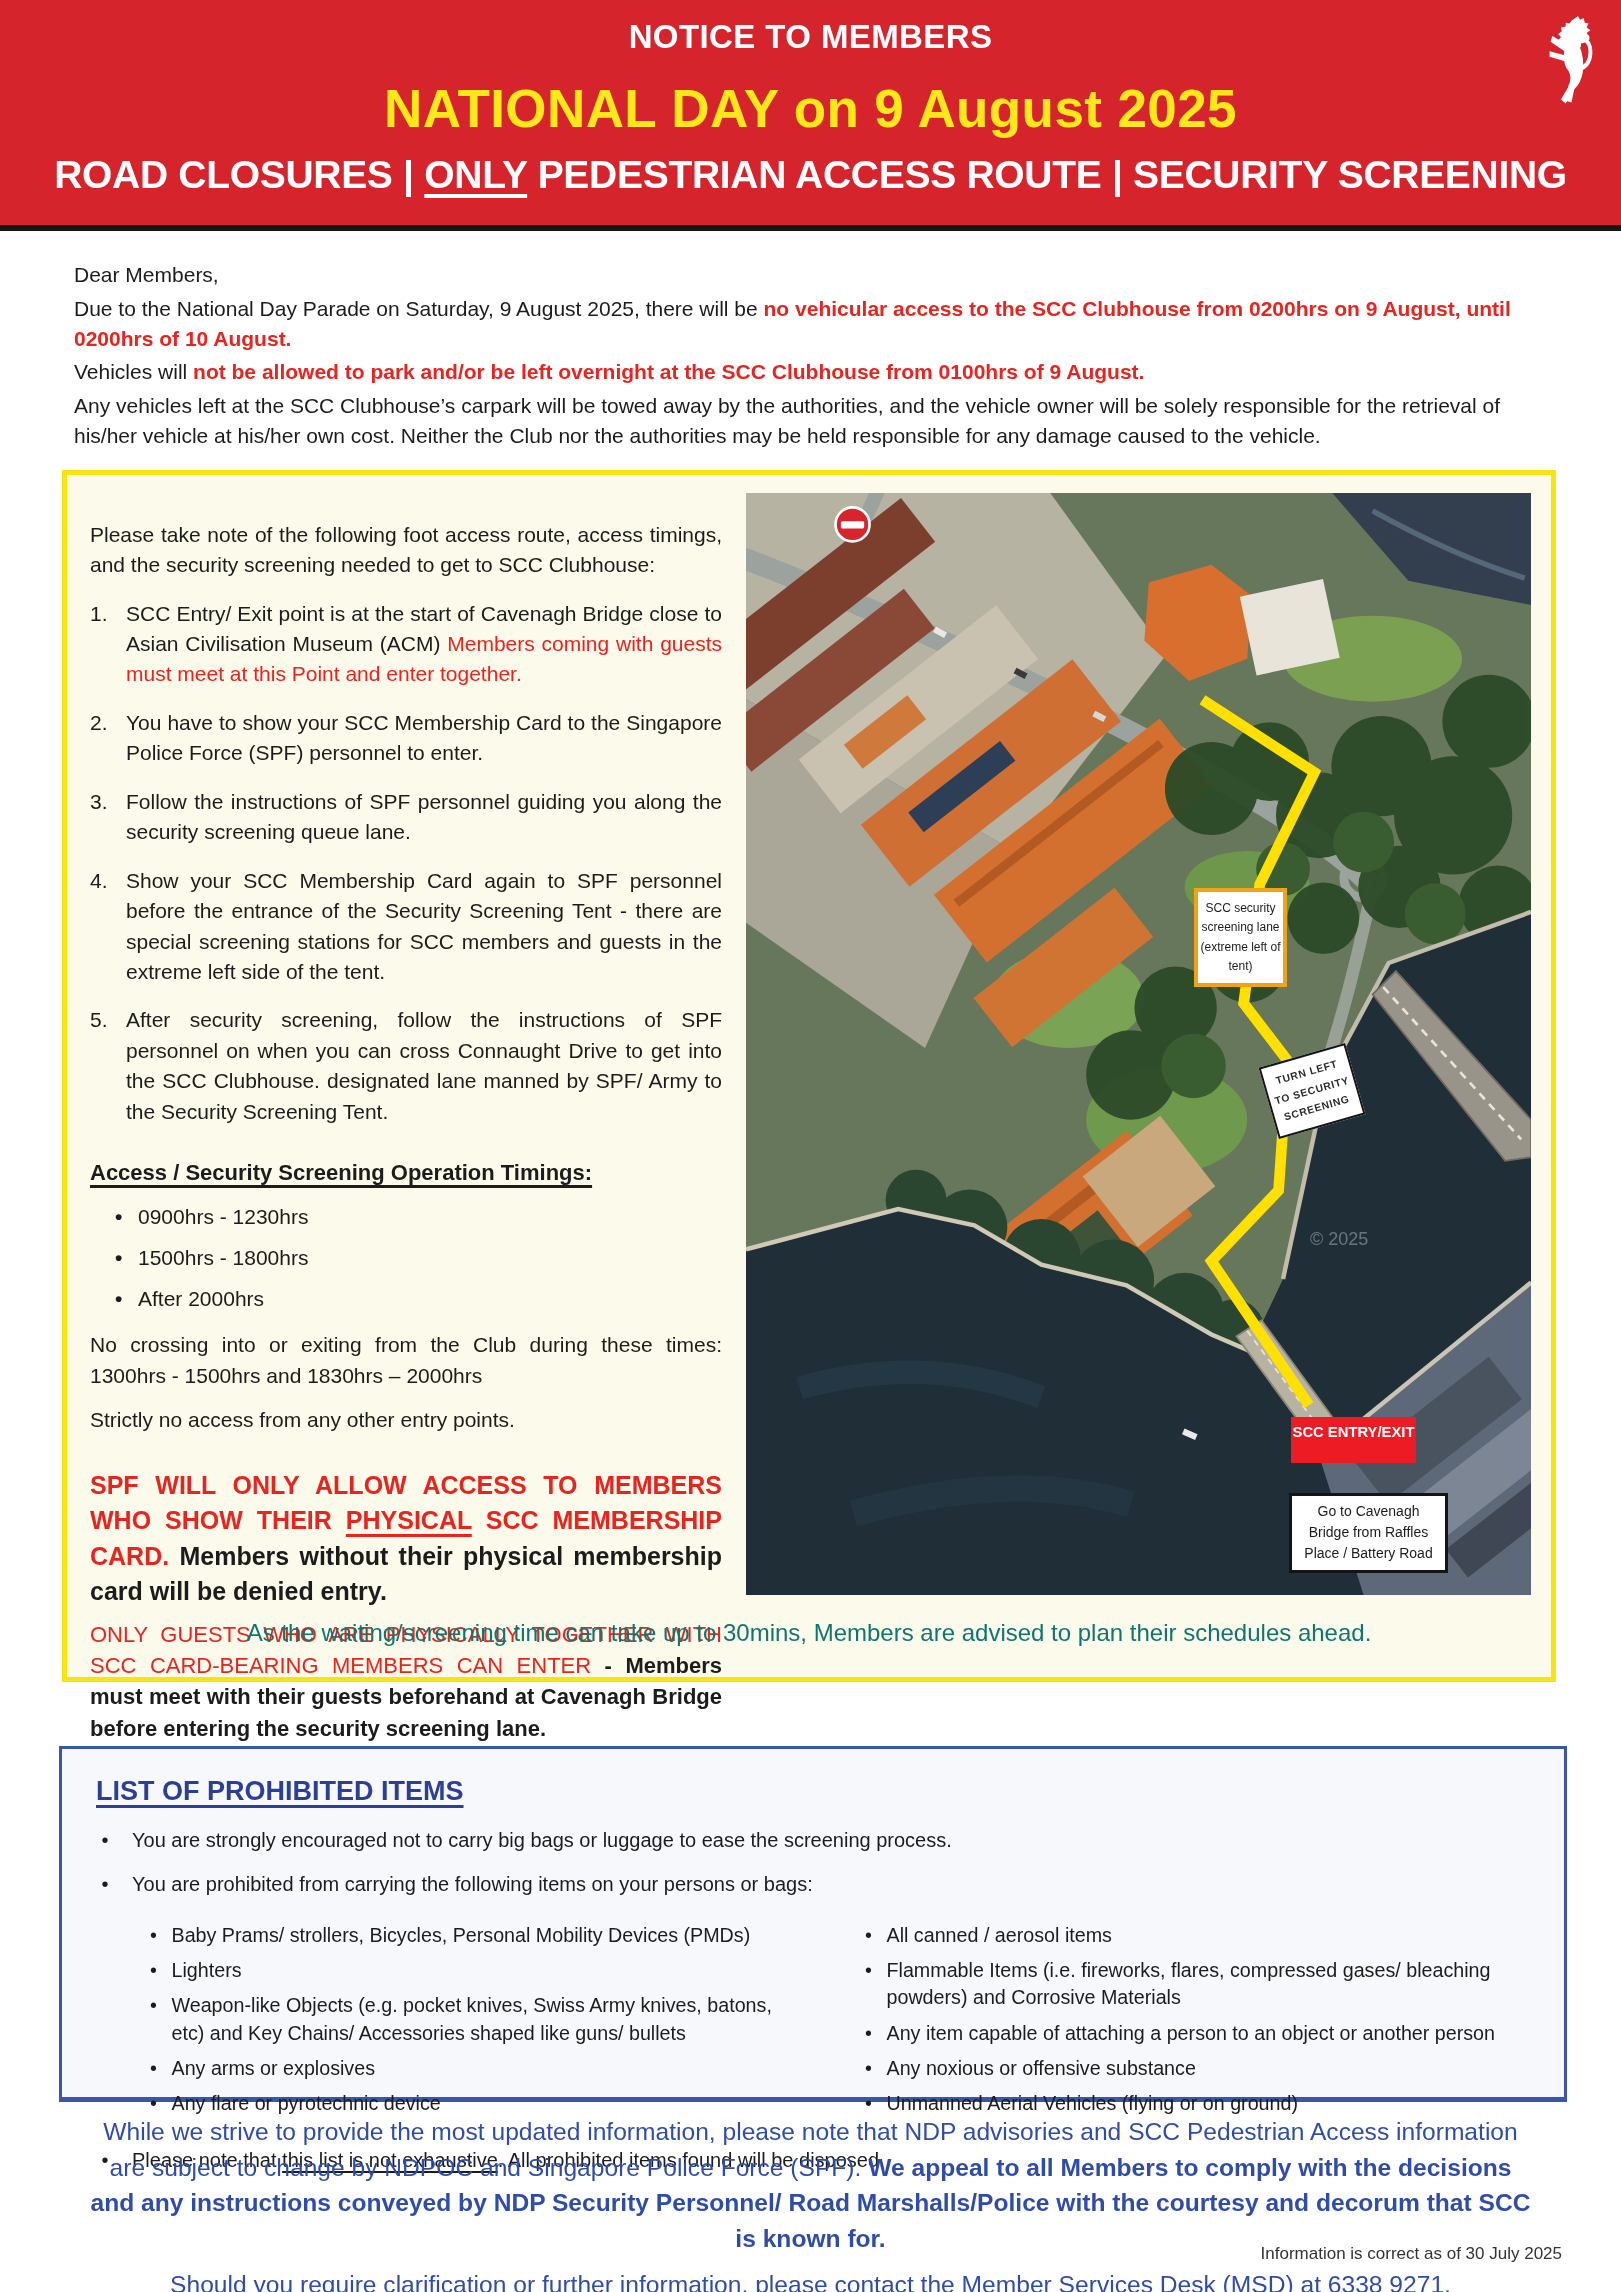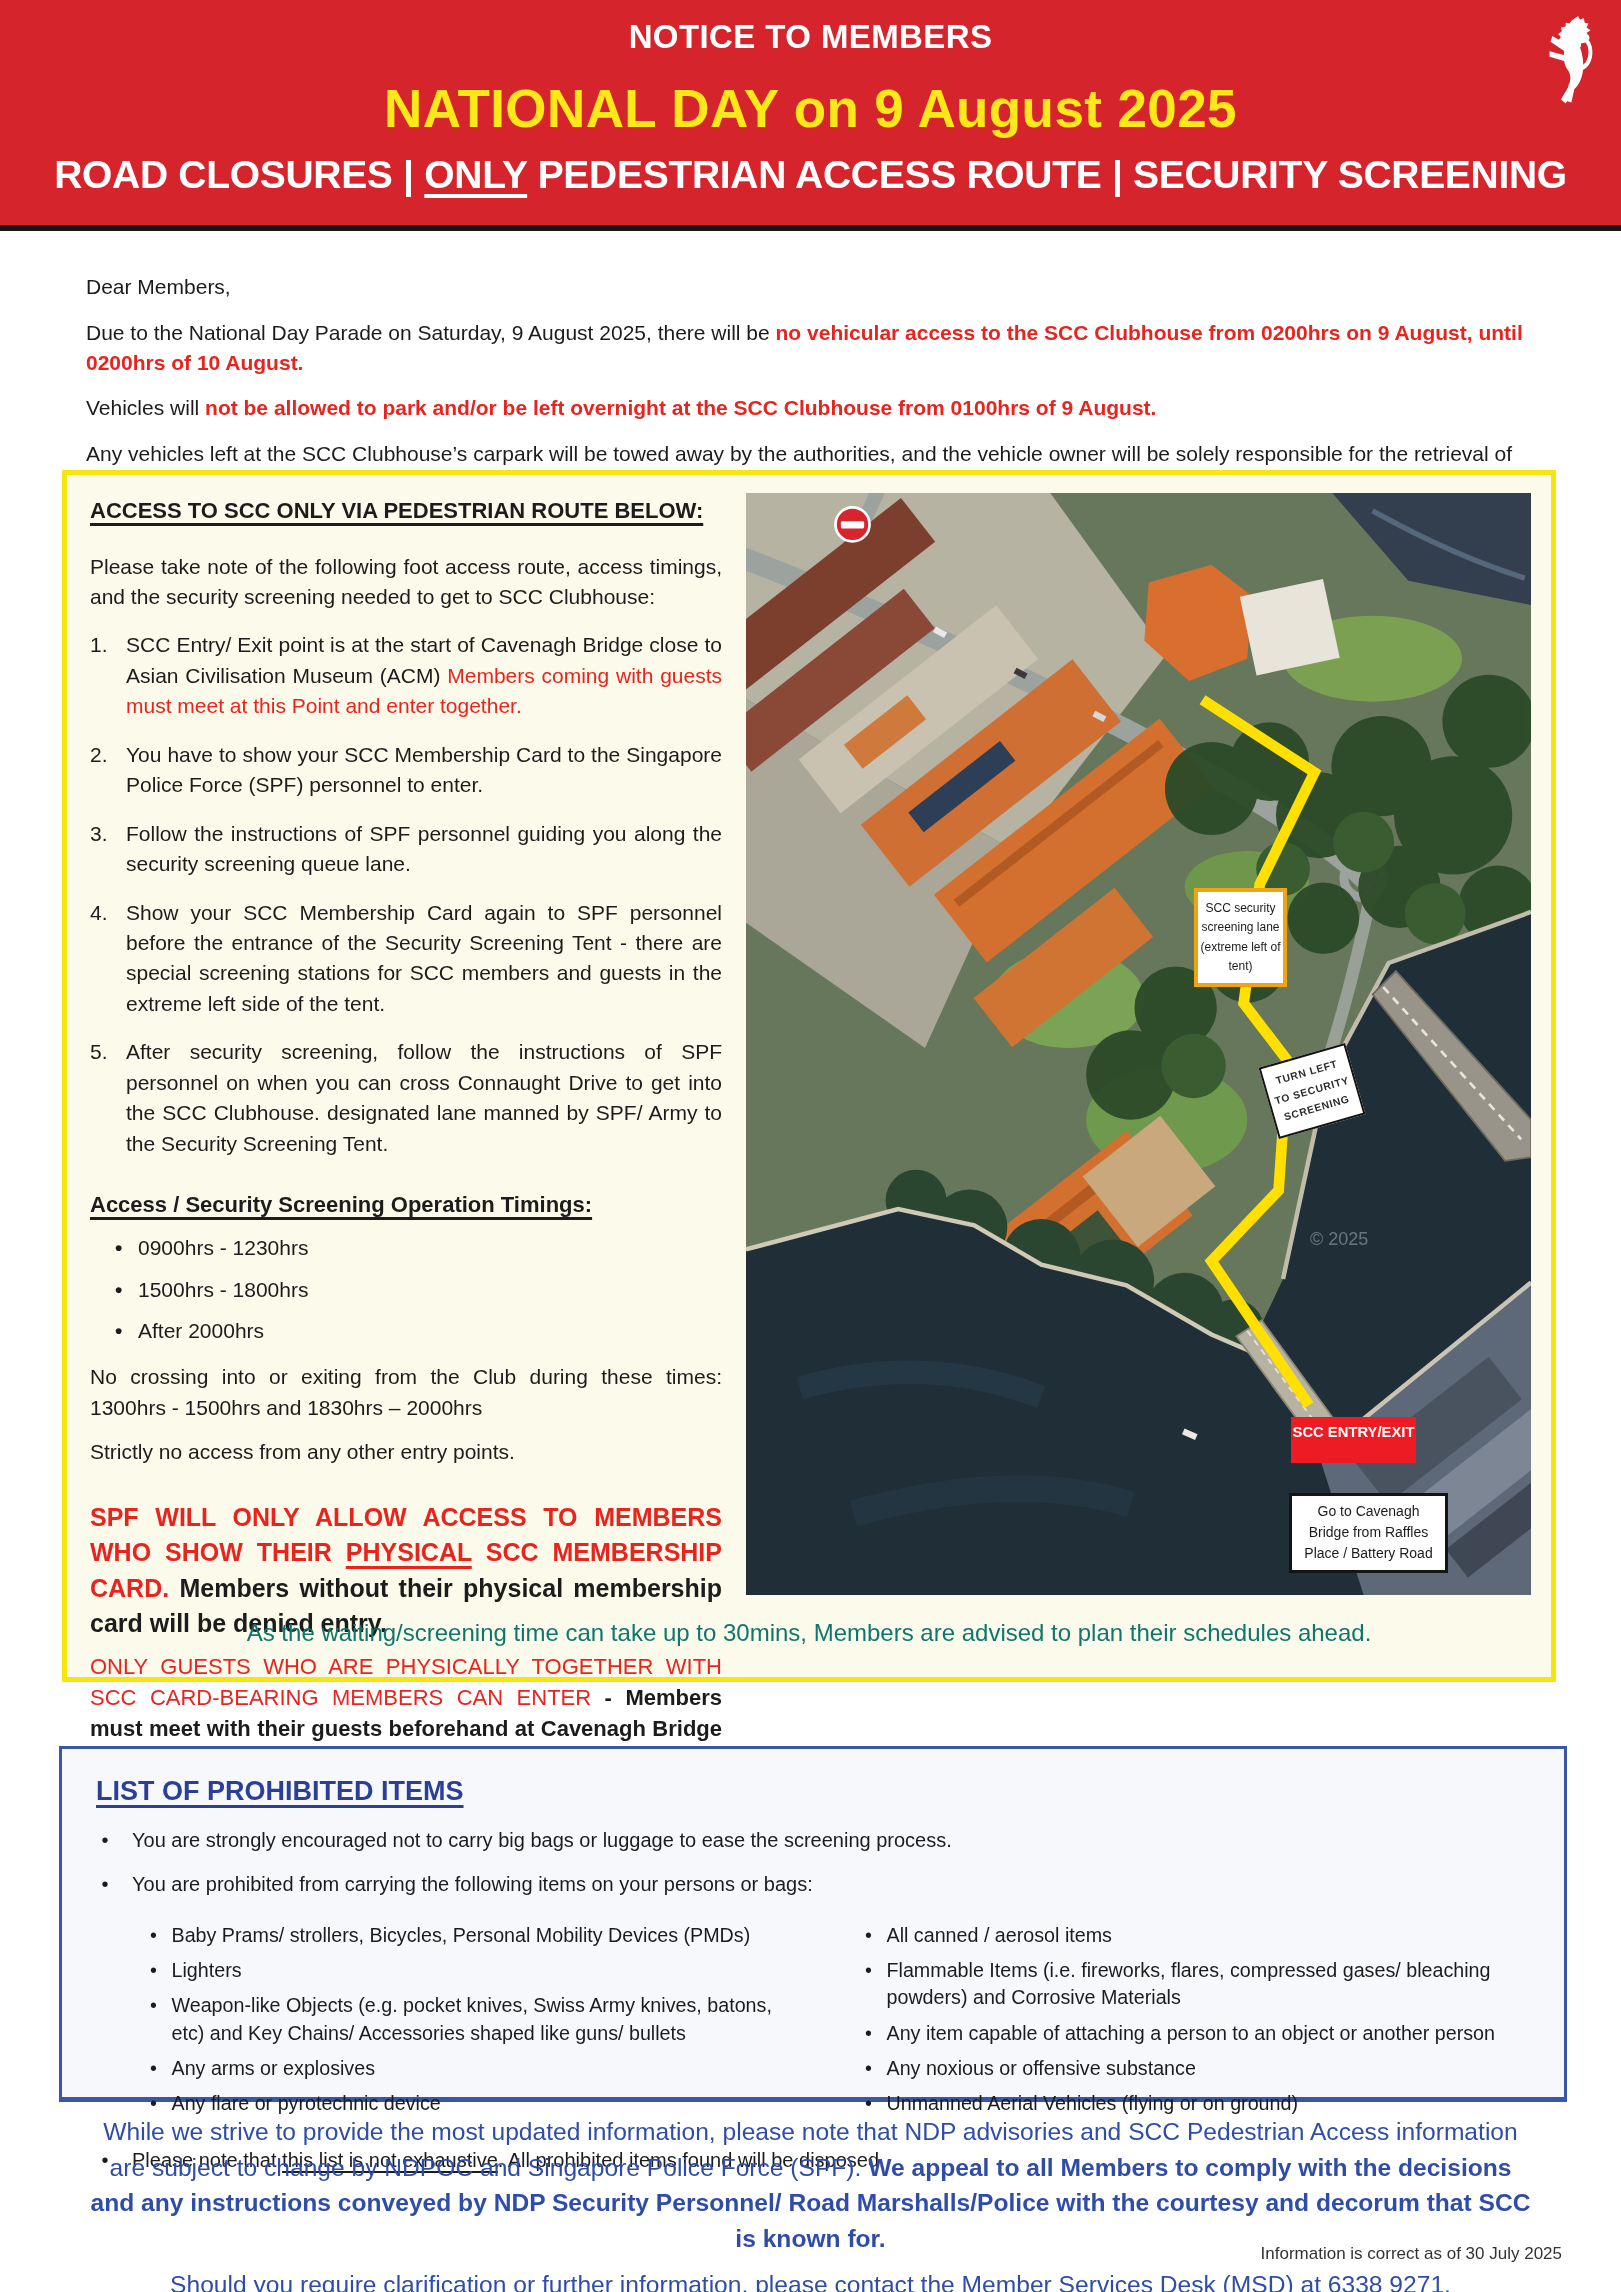--- a/index.html
+++ b/index.html
@@ -10,21 +10,21 @@
   .banner{position:absolute;left:0;top:0;width:1621px;height:231px;background:#d5242c;
           border-bottom:6.3px solid #161616;text-align:center;color:#ffffff;box-sizing:border-box;}
   .banner-notice{padding-top:18px;font-size:33px;font-weight:bold;letter-spacing:0.4px;}
   .banner-title{margin-top:21.5px;font-size:53px;font-weight:bold;color:#ffe81a;letter-spacing:0.4px;}
   .banner-sub{margin-top:14.3px;font-size:39px;font-weight:bold;letter-spacing:-0.3px;}
   .only-u{text-decoration:underline;text-decoration-thickness:3.6px;text-underline-offset:6.3px;}
   .lion{position:absolute;right:23px;top:14.3px;width:57px;height:99px;}
 
   
   .intro{position:absolute;left:70px;top:256px;width:1483px;font-size:21px;line-height:1.42;}
-  .intro .blk{margin:16px;}
+  .intro .blk{margin:4px;}
   .mt22{margin-top:19.7px;} .mt8{margin-top:7.2px;}
   .red-b{color:#e8241f;font-weight:bold;}
 
   
   .access-box{position:absolute;left:62px;top:470px;width:1494px;height:1212px;
               background:#fcfaea;border:5.4px solid #f6e50e;box-sizing:border-box;}
   .access-left{position:absolute;left:23px;top:19.7px;width:632px;font-size:21px;line-height:1.45;}
   .acc-head{font-size:22px;font-weight:bold;text-decoration:underline;
             text-decoration-thickness:2.7px;text-underline-offset:4.5px;}
   .acc-intro{margin-top:25px;text-align:justify;}
@@ -111,21 +111,20 @@
 
   <div class="intro">
     <p class="blk">Dear Members,</p>
     <p class="blk mt22"><span>Due to the National Day Parade on Saturday, 9 August 2025, there will be </span><span class="red-b">no vehicular access to the SCC Clubhouse from 0200hrs on 9 August, until 0200hrs of 10 August.</span></p>
     <p class="blk mt22"><span>Vehicles will </span><span class="red-b">not be allowed to park and/or be left overnight at the SCC Clubhouse from 0100hrs of 9 August.</span></p>
     <p class="blk mt8">Any vehicles left at the SCC Clubhouse’s carpark will be towed away by the authorities, and the vehicle owner will be solely responsible for the retrieval of his/her vehicle at his/her own cost. Neither the Club nor the authorities may be held responsible for any damage caused to the vehicle.</p>
   </div>
 
   <div class="access-box">
     <div class="access-left">
-      <div class="acc-head">ACCESS TO SCC ONLY VIA PEDESTRIAN ROUTE BELOW:</div>
       <div class="acc-intro">Please take note of the following foot access route, access timings, and the security screening needed to get to SCC Clubhouse:</div>
       <ol class="steps">
         <li>
             <span class="step-num">1.</span>
             <span class="step-text"><span>SCC Entry/ Exit point is at the start of Cavenagh Bridge close to Asian Civilisation Museum (ACM) </span><span class="red-b" style="font-weight:normal;">Members coming with guests must meet at this Point and enter together.</span></span>
           </li>
         <li>
             <span class="step-num">2.</span>
             <span class="step-text">You have to show your SCC Membership Card to the Singapore Police Force (SPF) personnel to enter.</span>
           </li>

